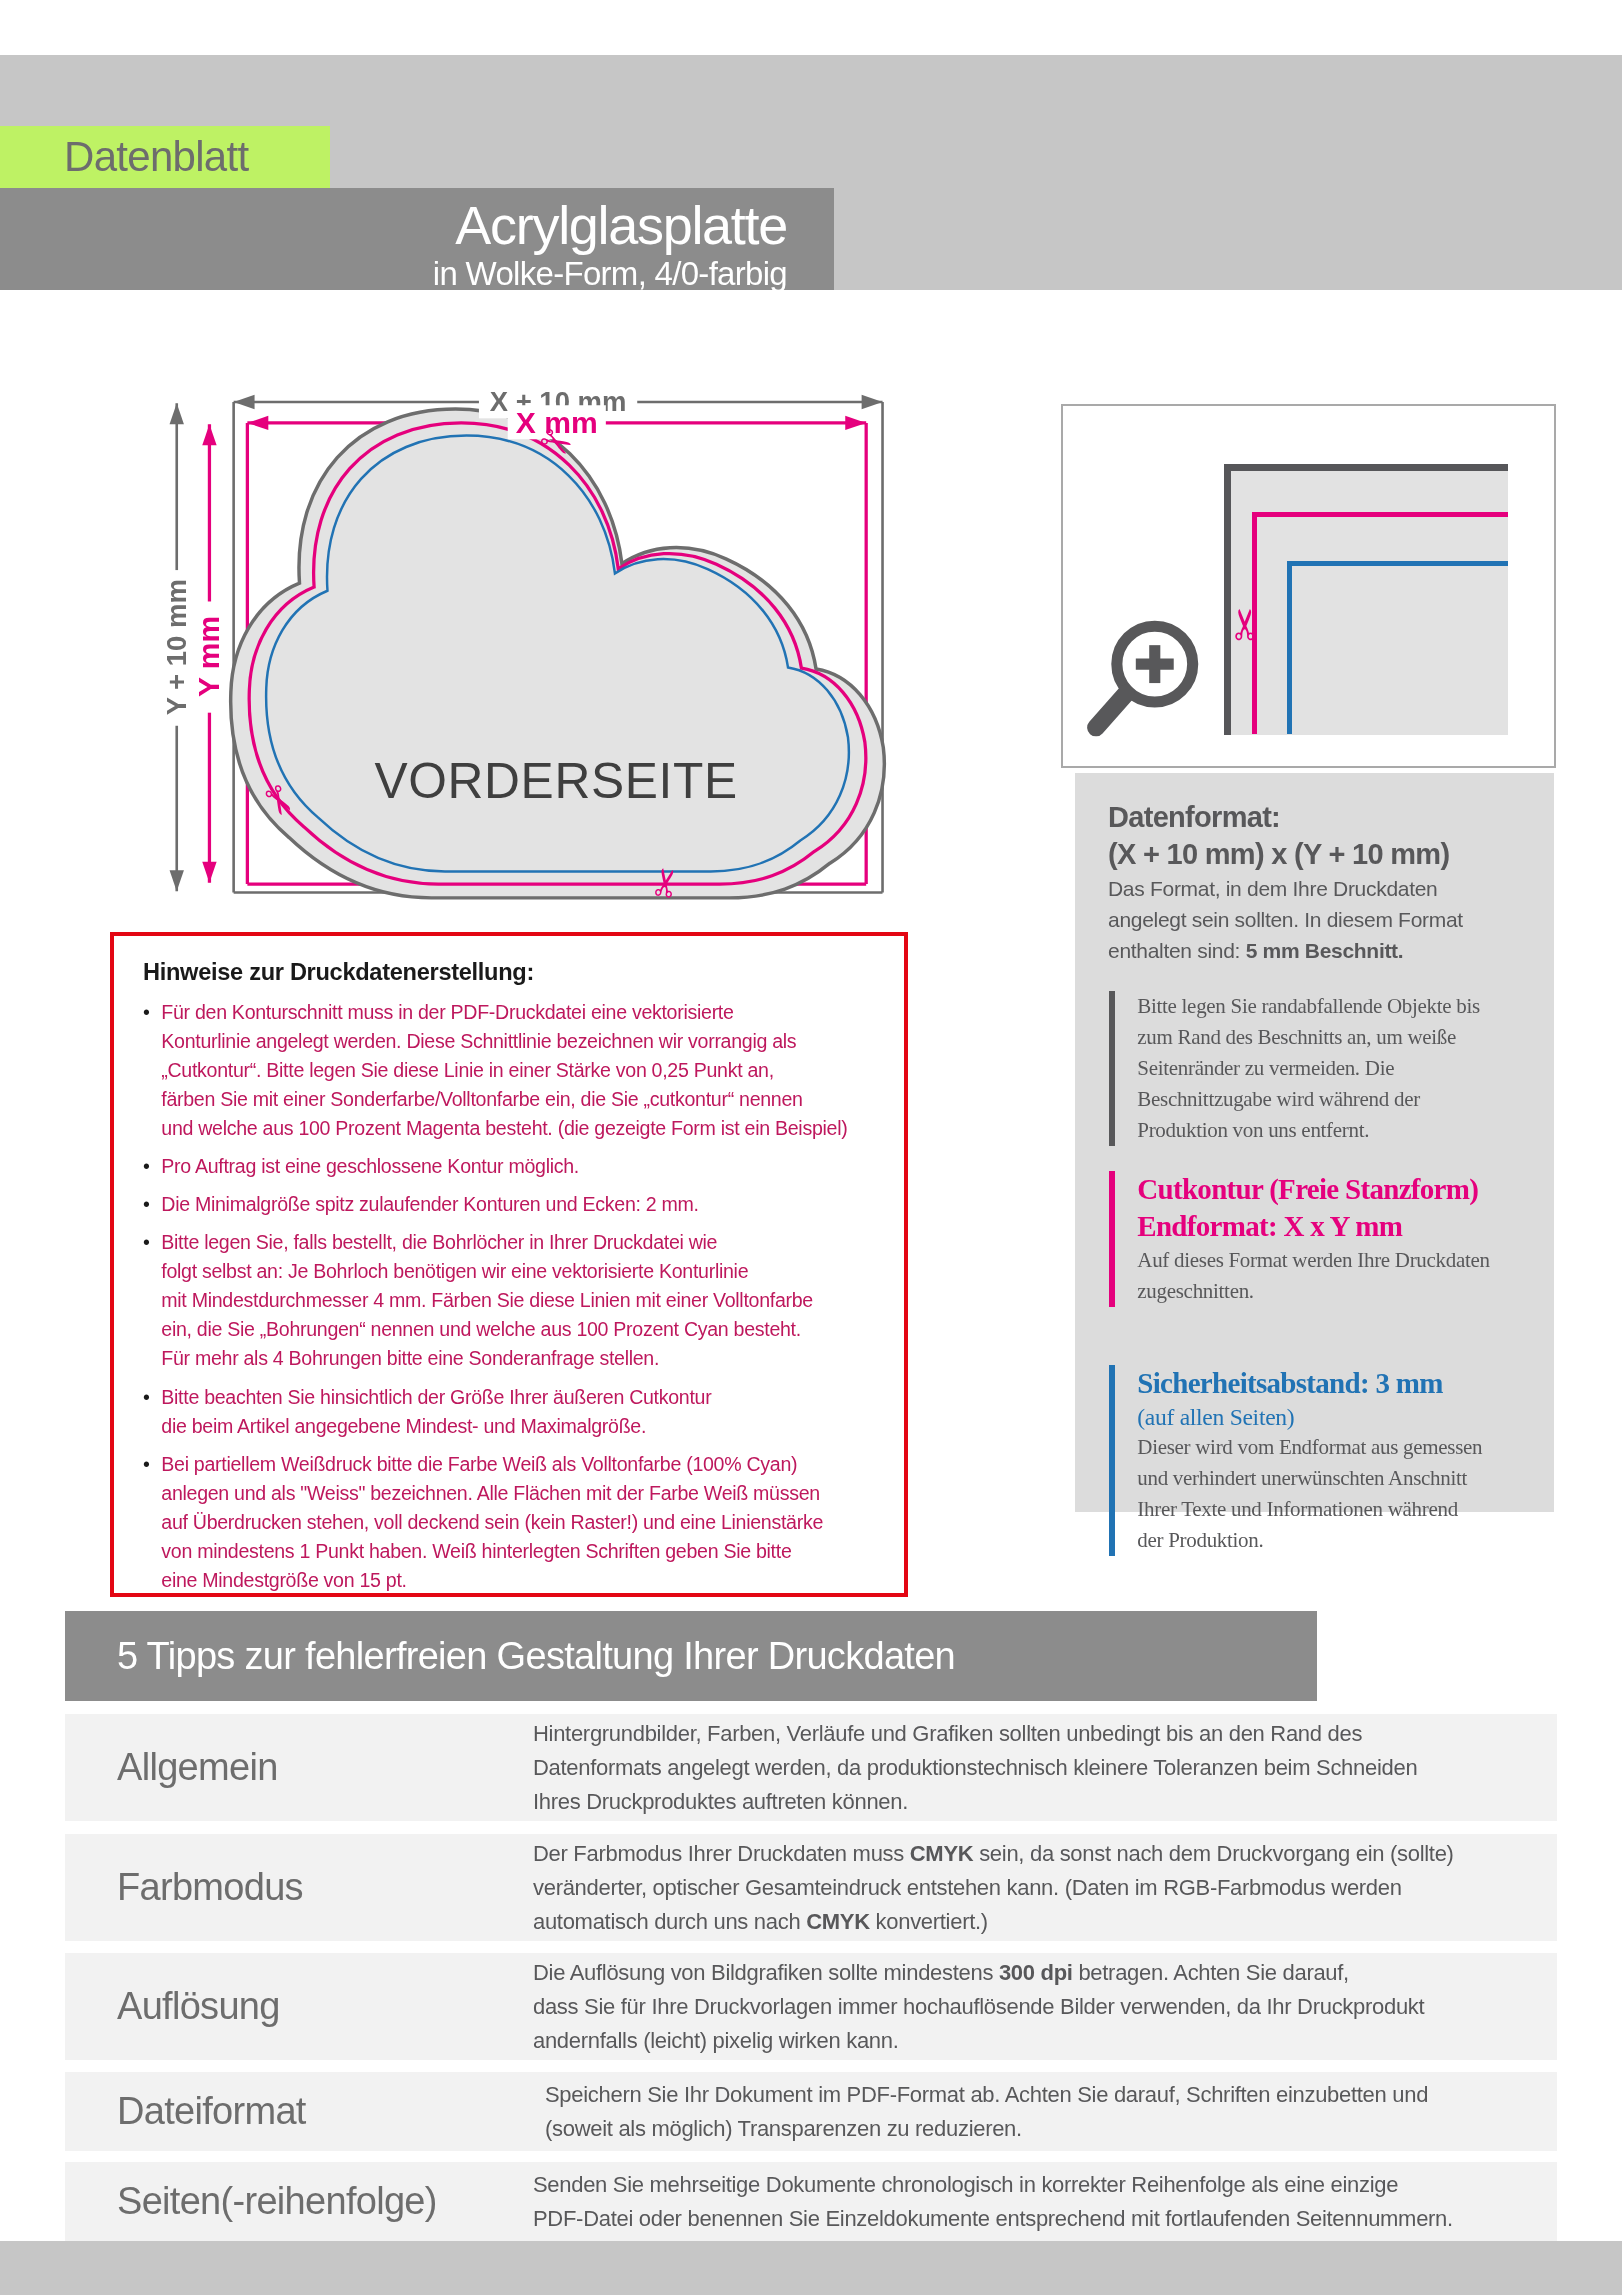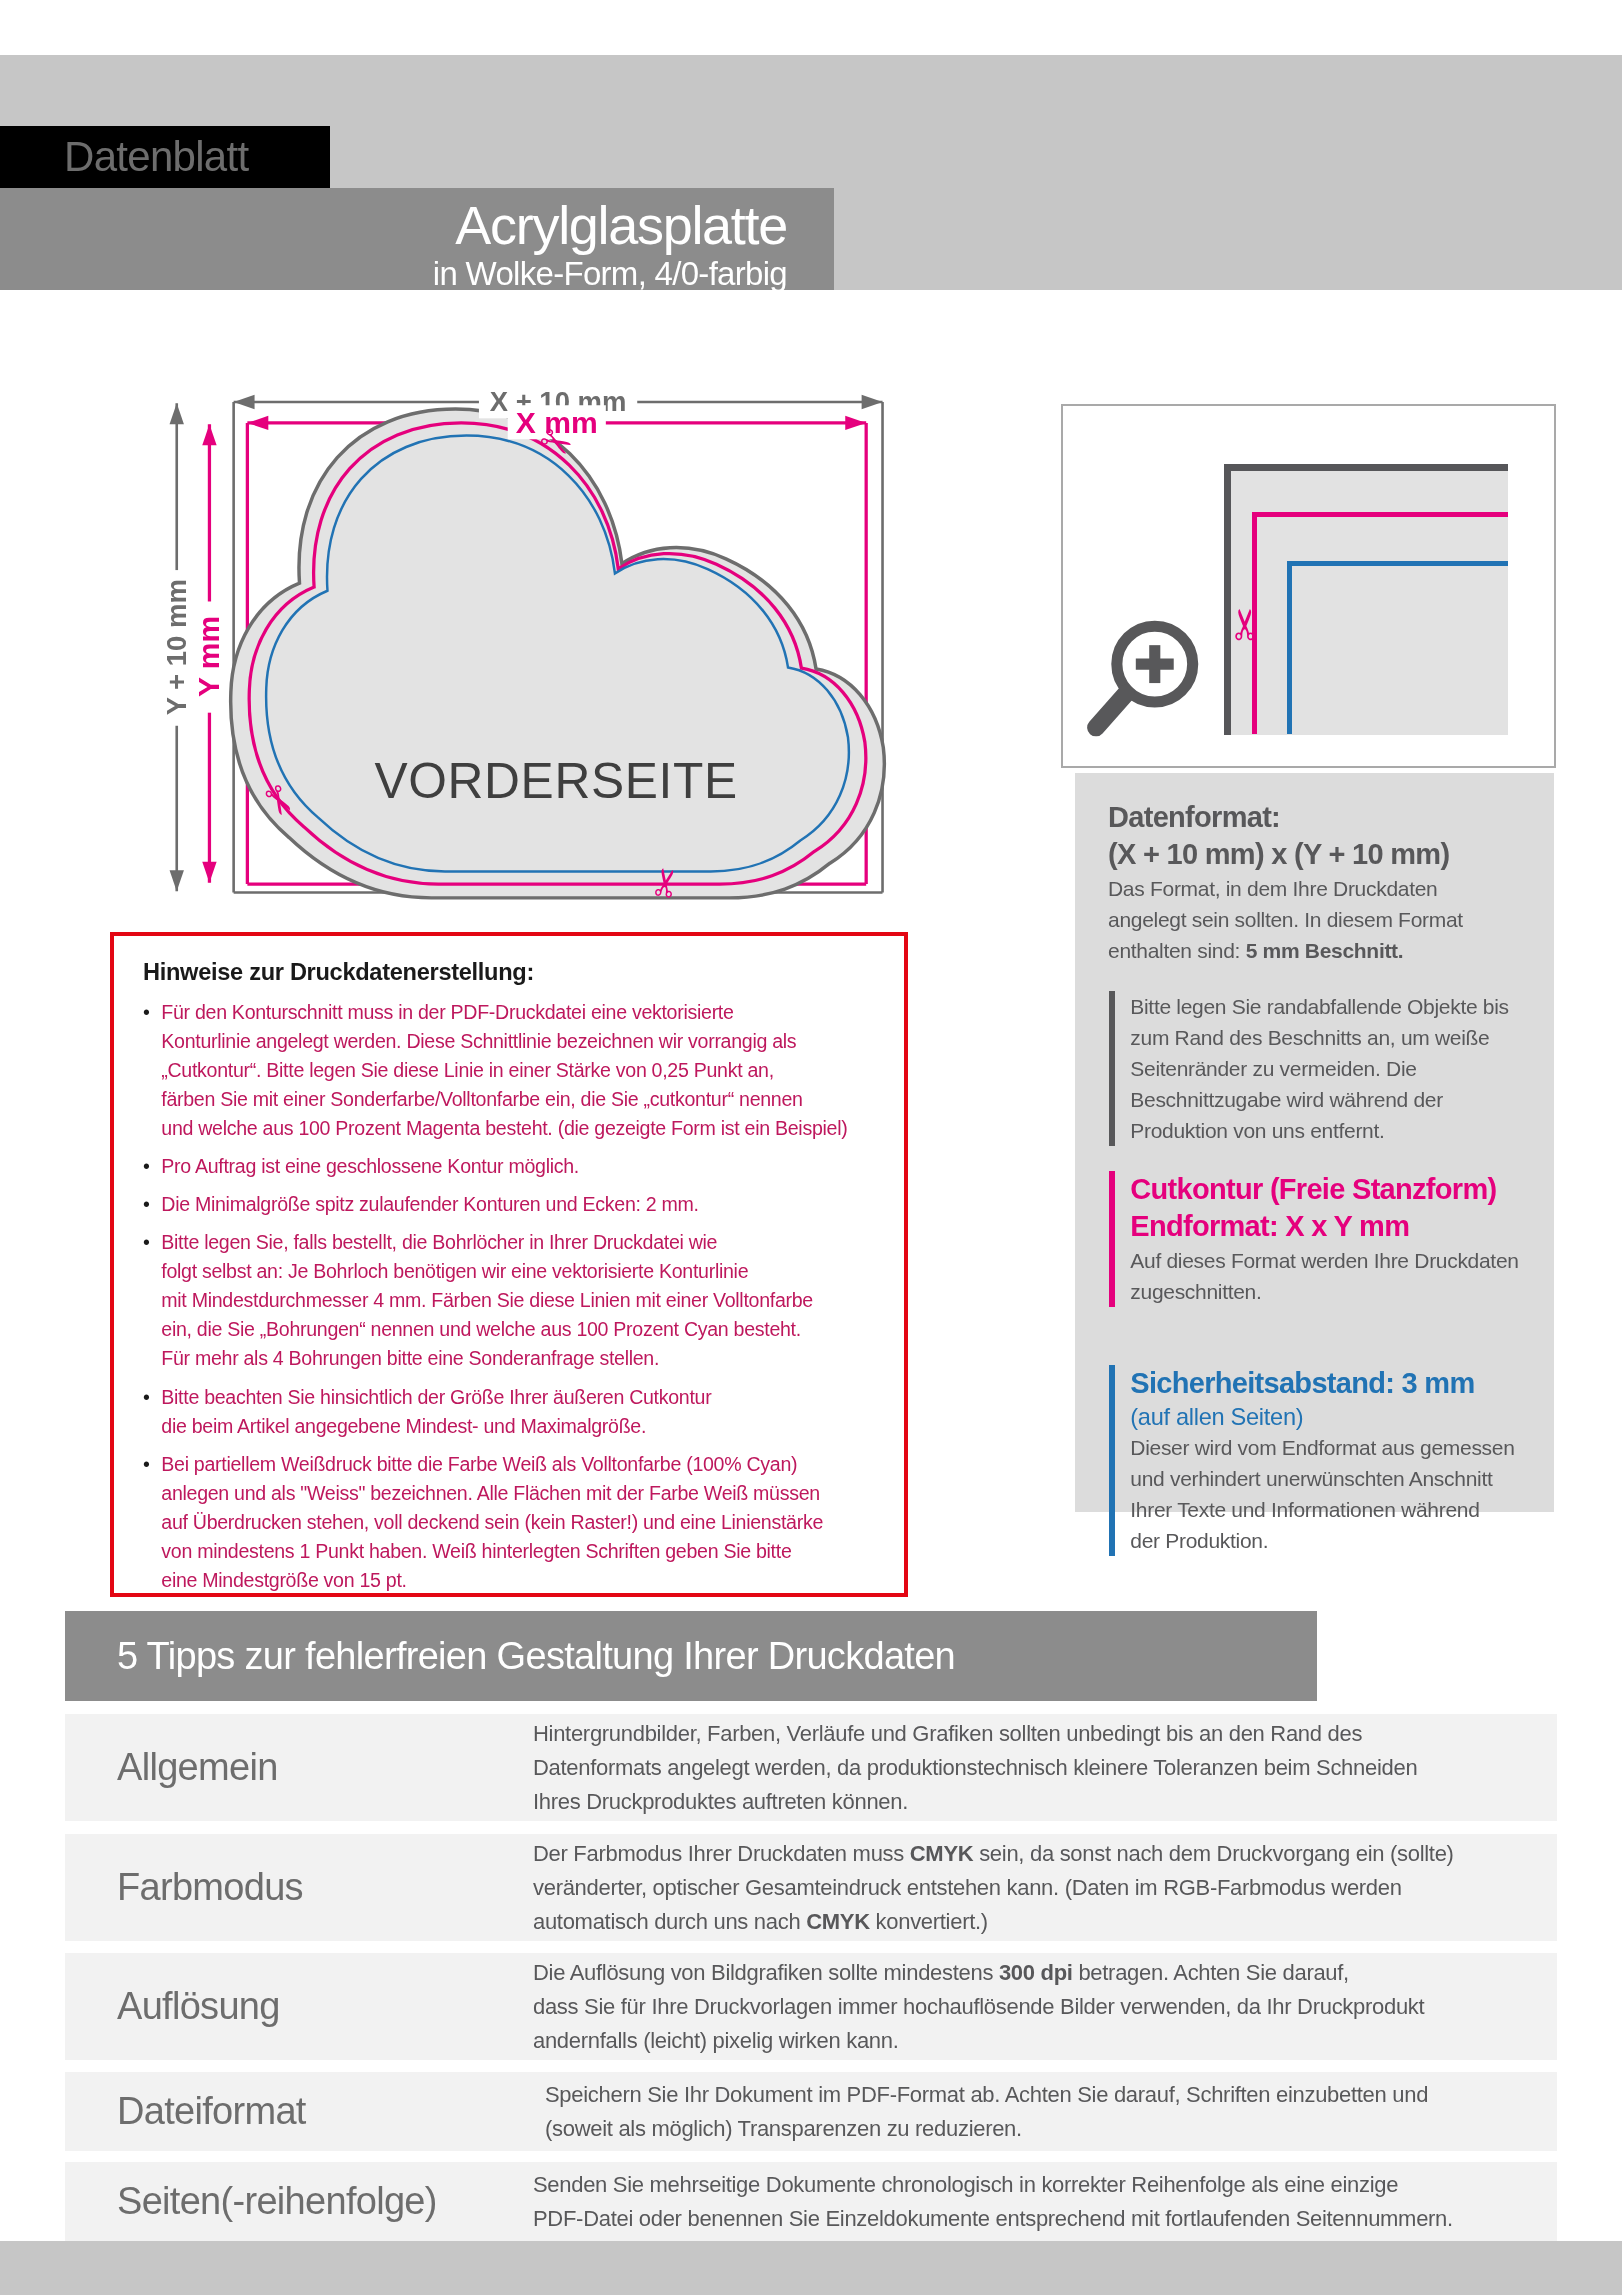--- a/index.html
+++ b/index.html
@@ -1,20 +1,20 @@
 <!DOCTYPE html>
 <html style="font-size:10.5px"><head>
 <meta charset="utf-8">
 <style>
   html,body{margin:0;padding:0;background:#ffffff;}
   .page{position:relative;width:1623px;height:2295px;background:#ffffff;overflow:hidden;
         font-family:"Liberation Sans",sans-serif;color:#58585a;}
   
   .header-band{position:absolute;left:0;top:55px;width:1623px;height:235px;background:#c6c6c6;}
-  .datenblatt-box{position:absolute;left:0;top:126px;width:330px;height:62px;background:#000000;}
+  .datenblatt-box{position:absolute;left:0;top:126px;width:330px;height:62px;background:#bef264;}
   .datenblatt-box span{display:block;padding-left:64px;line-height:62px;font-size:42px;
         color:#6d6d6d;letter-spacing:-0.7px;}
   .title-banner{position:absolute;left:0;top:188px;width:834px;height:102px;background:#8c8c8c;
         text-align:right;box-sizing:border-box;padding:6.5px 47px 0 0;}
   .title-banner .t1{font-size:54px;color:#ffffff;letter-spacing:-1.3px;line-height:60px;}
   .title-banner .t2{font-size:33px;color:#ffffff;letter-spacing:-0.7px;line-height:37px;}
   
   .diagram{position:absolute;left:157px;top:366px;width:759px;height:556px;}
   
   .zoom-box{position:absolute;left:1061px;top:404px;width:495px;height:364px;background:#ffffff;
@@ -29,21 +29,21 @@
   .zb-bluline-v{left:224px;top:155px;width:4.6px;height:173px;background:#2173b4;}
   .zb-scissors{left:165px;top:194px;font-size:42px;color:#e5007d;transform:rotate(-90deg);}
   .zb-mag{left:13px;top:196px;}
   
   .info-panel{position:absolute;left:1075px;top:773px;width:479px;height:739px;background:#dcdcdc;
         box-sizing:border-box;padding:26px 13px 0 33px;}
   .info-panel .ln{white-space:nowrap;}
   .ip-h{font-size:29px;font-weight:bold;color:#58585a;line-height:37px;letter-spacing:-0.7px;}
   .ip-body{font-size:21px;line-height:31px;color:#58585a;letter-spacing:-0.3px;}
   .ip-gap{height:25px;}
-  .bar-sec{border-left:6.5px solid #58585a;padding-left:15px;margin-left:1.3px;}
+  .bar-sec{border-left:6.5px solid #58585a;padding-left:22px;margin-left:1.3px;font-family:Liberation Serif, serif;}
   .bar-mag{border-left-color:#e5007d;}
   .bar-blu{border-left-color:#2173b4;margin-top:33px;}
   .mag{color:#e5007d;}
   .blu{color:#2173b4;}
   .ip-sub{font-size:23.6px;line-height:30px;letter-spacing:-0.3px;}
   
   .notes-box{position:absolute;left:110px;top:932px;width:798px;height:665px;
         border:4.6px solid #e30613;box-sizing:border-box;padding:19.6px 17px 0 29px;background:#ffffff;}
   .notes-heading{font-size:23.6px;font-weight:bold;color:#1a1a1a;line-height:33px;margin-bottom:9.2px;
         letter-spacing:-0.3px;}

